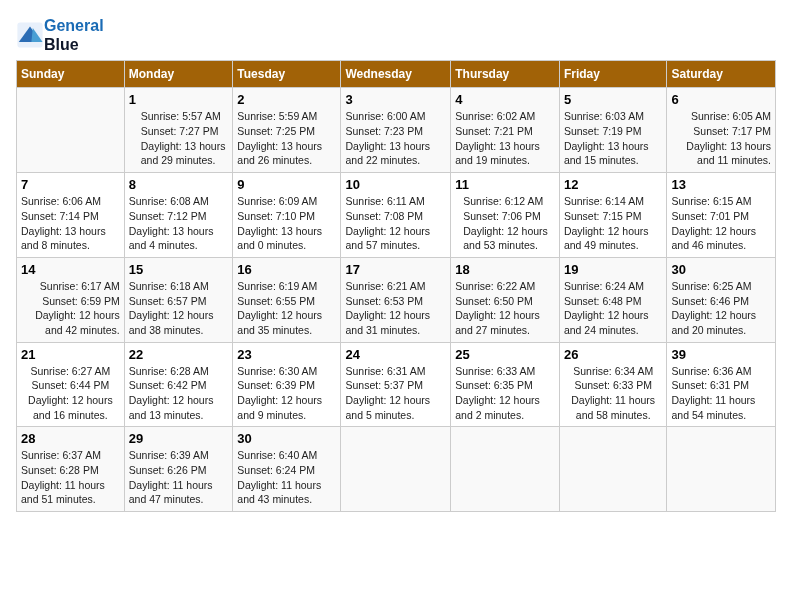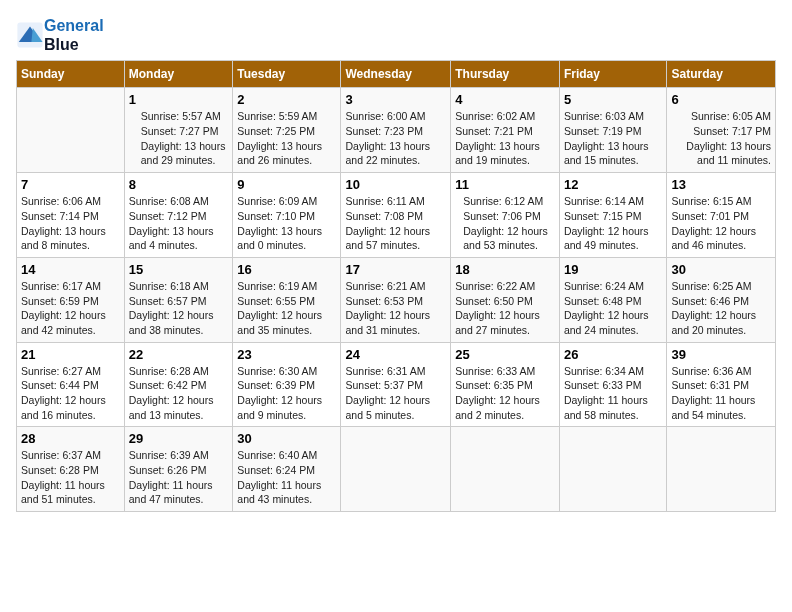--- a/index.html
+++ b/index.html
@@ -201,21 +201,21 @@
           <span class="day-num">13</span>
           <div class="cell-text" style="white-space: pre-line;">Sunrise: 6:15 AM
 Sunset: 7:01 PM
 Daylight: 12 hours
 and 46 minutes.</div>
         </td>
       </tr>
       <tr>
         <td>
           <span class="day-num">14</span>
-          <div class="cell-text" style="white-space: pre-line;">Sunrise: 6:17 AM
+          <div class="cell-text" style="white-space: pre-line; text-align: right;">Sunrise: 6:17 AM
 Sunset: 6:59 PM
 Daylight: 12 hours
 and 42 minutes.</div>
         </td>
         <td>
           <span class="day-num">15</span>
           <div class="cell-text" style="white-space: pre-line;">Sunrise: 6:18 AM
 Sunset: 6:57 PM
 Daylight: 12 hours
 and 38 minutes.</div>
@@ -252,21 +252,21 @@
           <span class="day-num">30</span>
           <div class="cell-text" style="white-space: pre-line;">Sunrise: 6:25 AM
 Sunset: 6:46 PM
 Daylight: 12 hours
 and 20 minutes.</div>
         </td>
       </tr>
       <tr>
         <td>
           <span class="day-num">21</span>
-          <div class="cell-text" style="white-space: pre-line;">Sunrise: 6:27 AM
+          <div class="cell-text" style="white-space: pre-line; text-align: center;">Sunrise: 6:27 AM
 Sunset: 6:44 PM
 Daylight: 12 hours
 and 16 minutes.</div>
         </td>
         <td>
           <span class="day-num">22</span>
           <div class="cell-text" style="white-space: pre-line;">Sunrise: 6:28 AM
 Sunset: 6:42 PM
 Daylight: 12 hours
 and 13 minutes.</div>
@@ -287,21 +287,21 @@
         </td>
         <td>
           <span class="day-num">25</span>
           <div class="cell-text" style="white-space: pre-line;">Sunrise: 6:33 AM
 Sunset: 6:35 PM
 Daylight: 12 hours
 and 2 minutes.</div>
         </td>
         <td>
           <span class="day-num">26</span>
-          <div class="cell-text" style="white-space: pre-line;">Sunrise: 6:34 AM
+          <div class="cell-text" style="white-space: pre-line; text-align: center;">Sunrise: 6:34 AM
 Sunset: 6:33 PM
 Daylight: 11 hours
 and 58 minutes.</div>
         </td>
         <td>
           <span class="day-num">39</span>
           <div class="cell-text" style="white-space: pre-line;">Sunrise: 6:36 AM
 Sunset: 6:31 PM
 Daylight: 11 hours
 and 54 minutes.</div>

